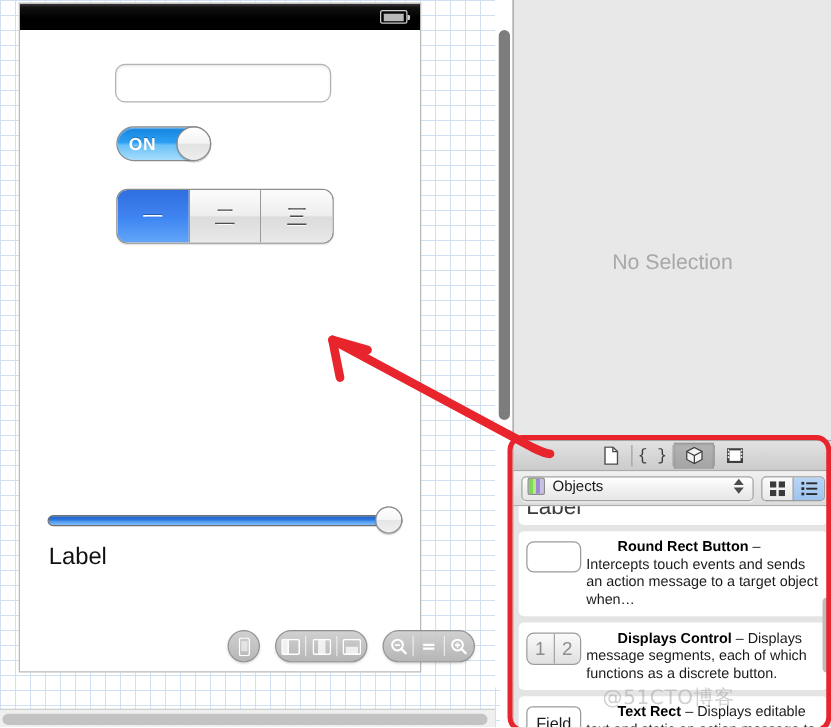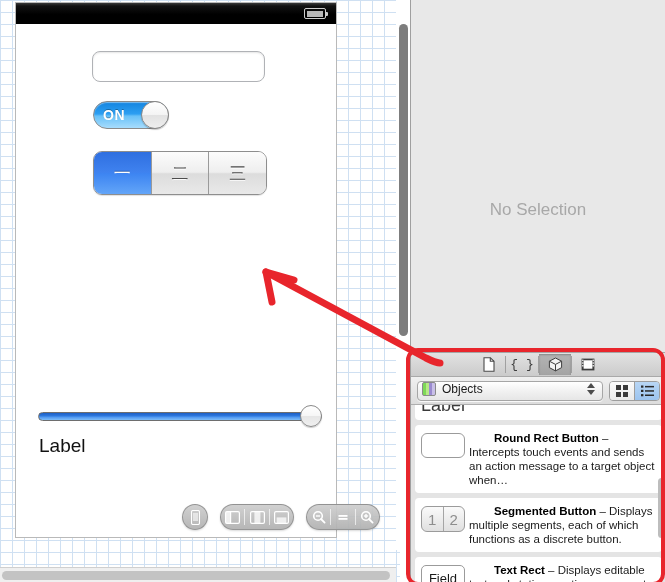--- a/index.html
+++ b/index.html
@@ -740,21 +740,21 @@
         </div>
 
         <div class="lib-item">
           <div class="lib-item-thumb">
             <div class="thumb-segmented">
                 <span>1</span>
                 <span>2</span>
               </div>
           </div>
           <div class="lib-item-text">
-            <span class="lib-item-title">Segmented Button</span><span> – Displays multiple segments, each of which functions as a discrete button.</span>
+            <span class="lib-item-title">Displays Control</span><span> – Displays message segments, each of which functions as a discrete button.</span>
           </div>
         </div>
 
         <div class="lib-item">
           <div class="lib-item-thumb">
             <div class="thumb-textfield">Field</div>
           </div>
           <div class="lib-item-text">
             <span class="lib-item-title">Text Rect</span><span> – Displays editable text and static an action message to a…</span>
           </div>
@@ -767,13 +767,14 @@
     </div>
   </div>
 
   <svg id="red-arrow" viewBox="0 0 200 110" aria-hidden="true">
     <path d="M16 12 L176 98 Q186 103 190 103" fill="none" stroke="#e8252c" stroke-width="7" stroke-linecap="round" stroke-linejoin="round"></path>
     <path d="M16 12 L22 42 M16 12 L44 20" fill="none" stroke="#e8252c" stroke-width="7" stroke-linecap="round" stroke-linejoin="round"></path>
   </svg>
 
   <div id="red-box"></div>
 
+  <div id="watermark">@51CTO博客</div>
 </div>
 
 </body></html>

